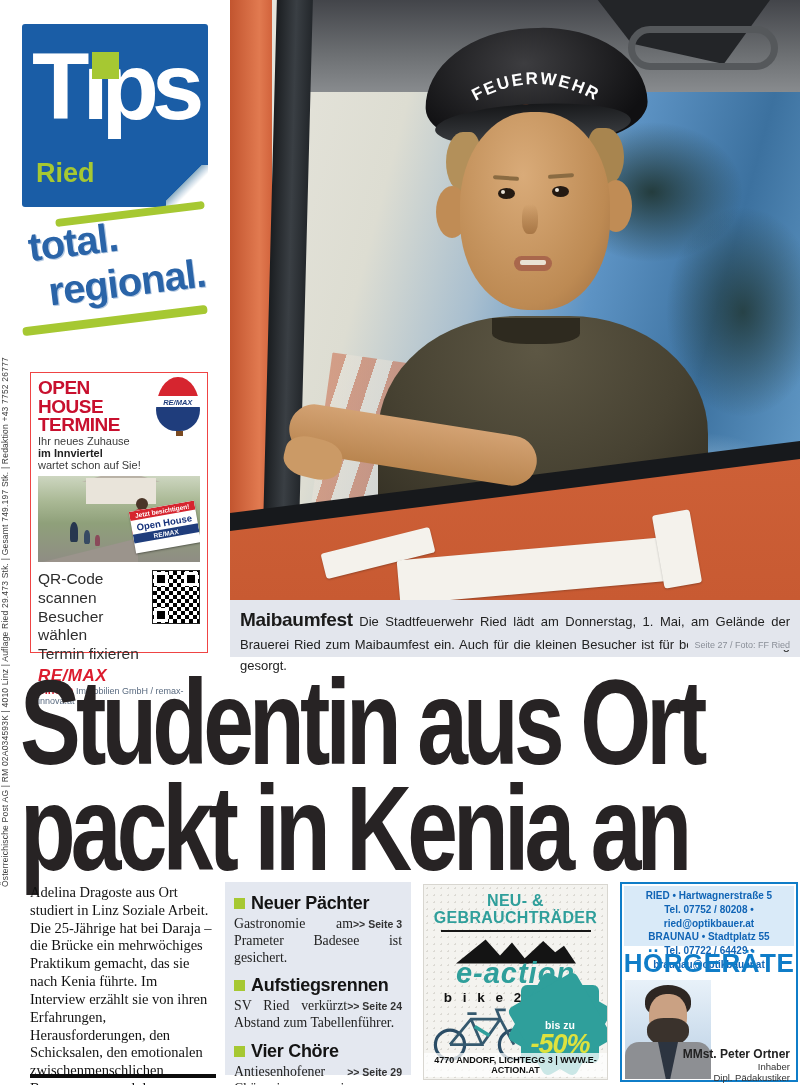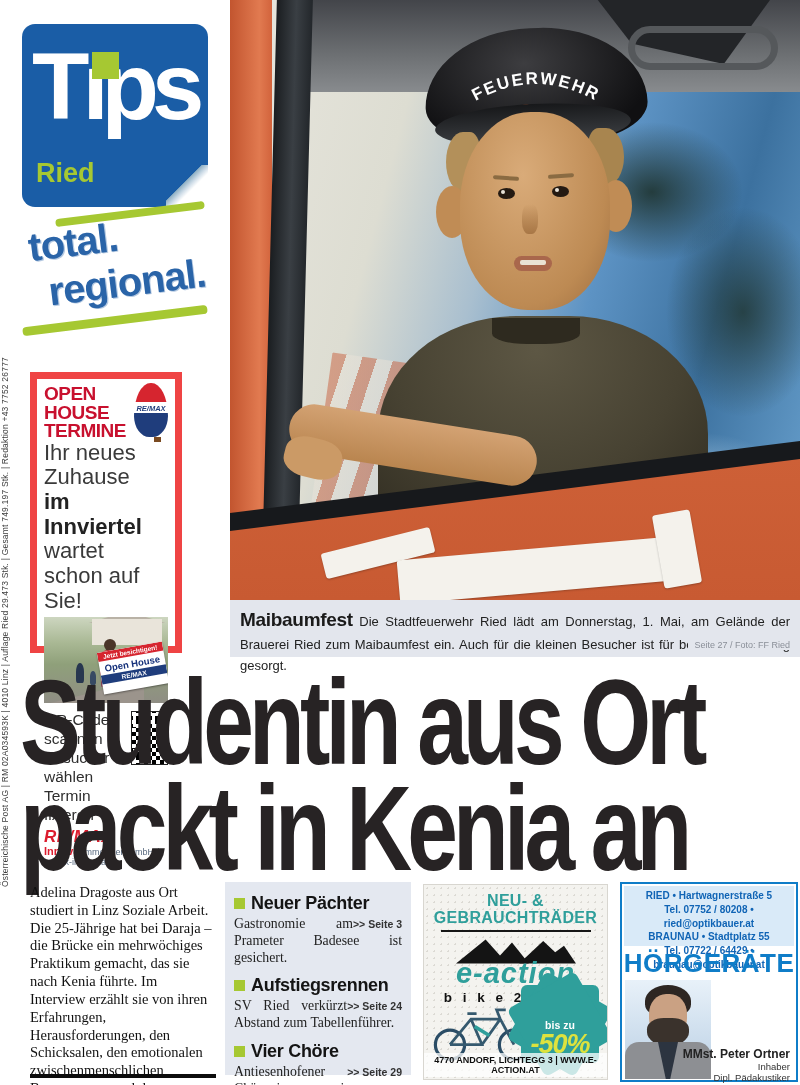--- a/index.html
+++ b/index.html
@@ -7,21 +7,21 @@
   body { font-family:"Liberation Sans", sans-serif; }
   #page { position:relative; width:800px; height:1085px; background:#fff; overflow:hidden; }
 
   
   .imprint { position:absolute; left:0px; top:352px; height:540px; width:16px;
     writing-mode:vertical-rl; transform:rotate(180deg); font-size:8.5px; color:#3d3d3d;
     letter-spacing:.2px; text-align:center; }
 
   
   .logo-box { position:absolute; left:22px; top:24px; width:186px; height:183px;
-    background:var(--tips_blue); border-radius:13px; }
+    background:var(--tips_blue); border-radius:3px; }
   .brand { position:absolute; left:10px; top:16px; font-size:94px; font-weight:bold;
     color:#fff; letter-spacing:-7px; line-height:1; }
   .i-dot { position:absolute; left:70px; top:28px; width:27px; height:27px; background:var(--tips_green); }
   .edition { position:absolute; left:14px; top:134px; font-size:27px; font-weight:bold; color:var(--tips_green); }
   .curl { position:absolute; right:0; bottom:0; width:42px; height:42px;
     background:linear-gradient(135deg, rgba(0,0,0,0) 42%, #8fb0c4 43%, #cfdde8 52%, #ffffff 60%); }
 
   .stroke { position:absolute; background:var(--tips_green); border-radius:4px; transform:rotate(-7deg); }
   .stroke1 { left:55px; top:210px; width:150px; height:8px; }
   .stroke2 { left:22px; top:316px; width:186px; height:9px; }
@@ -29,31 +29,31 @@
     transform:rotate(-7deg); line-height:1; letter-spacing:-1px;
     text-shadow:1px 1px 0 rgba(42,100,168,.35); }
   .slogan1 { left:28px; top:222px; }
   .slogan2 { left:48px; top:262px; }
 
   .datebar { position:absolute; left:22px; top:337px; width:186px; height:25px;
     background:var(--tips_blue); color:#fff; font-weight:bold; font-size:12px;
     letter-spacing:-.2px; display:flex; align-items:center; justify-content:center; }
 
   
-  .remax { position:absolute; left:30px; top:372px; width:152px; height:281px;
-    border:7px solid #ef4444; background:#fff; padding:6px 7px; }
+  .remax { position:absolute; left:30px; top:372px; width:178px; height:281px;
+    border:1px solid #ef4444; background:#fff; padding:6px 7px; }
   .rx-head { display:flex; justify-content:space-between; }
   .rx-title { color:#c8102e; font-weight:bold; font-size:19px; line-height:.98; letter-spacing:-.5px; }
   .balloon { position:relative; width:46px; height:54px; margin-top:-2px;
     background:linear-gradient(180deg, #d6252f 0 36%, #ffffff 36% 56%, #1f3d7c 56% 100%);
     border-radius:50% 50% 46% 46% / 62% 62% 40% 40%; }
   .balloon-label { position:absolute; left:0; right:0; top:38%; text-align:center;
     font-size:7.5px; font-weight:bold; font-style:italic; color:#1f3d7c; }
   .balloon:after { content:""; position:absolute; left:20px; bottom:-5px; width:7px; height:5px; background:#7a4a21; }
-  .rx-line { font-size:22px; color:#3a3a3a; line-height:1.12; }
+  .rx-line { font-size:11px; color:#3a3a3a; line-height:1.12; }
   .rx-line.b { font-weight:bold; color:#222; }
   .rx-photo { position:relative; margin-top:4px; height:86px; overflow:hidden;
     background:linear-gradient(180deg,#cdd6c0 0,#a9b894 30%,#8fa07a 55%,#8f8d84 100%); }
   .rx-house { position:absolute; left:48px; top:2px; width:70px; height:26px; background:#e9e4da; }
   .rx-roof { position:absolute; left:44px; top:-6px; width:78px; height:12px; background:#b9b2a6;
     clip-path:polygon(0 100%,50% 0,100% 100%); }
   .rx-path { position:absolute; left:-10px; bottom:-4px; width:110px; height:46px; background:#9b948c;
     clip-path:polygon(0 100%,100% 40%,100% 100%); }
   .fig { position:absolute; border-radius:45% 45% 20% 20%; }
   .fig1 { left:32px; bottom:20px; width:8px; height:20px; background:#27374f; }

